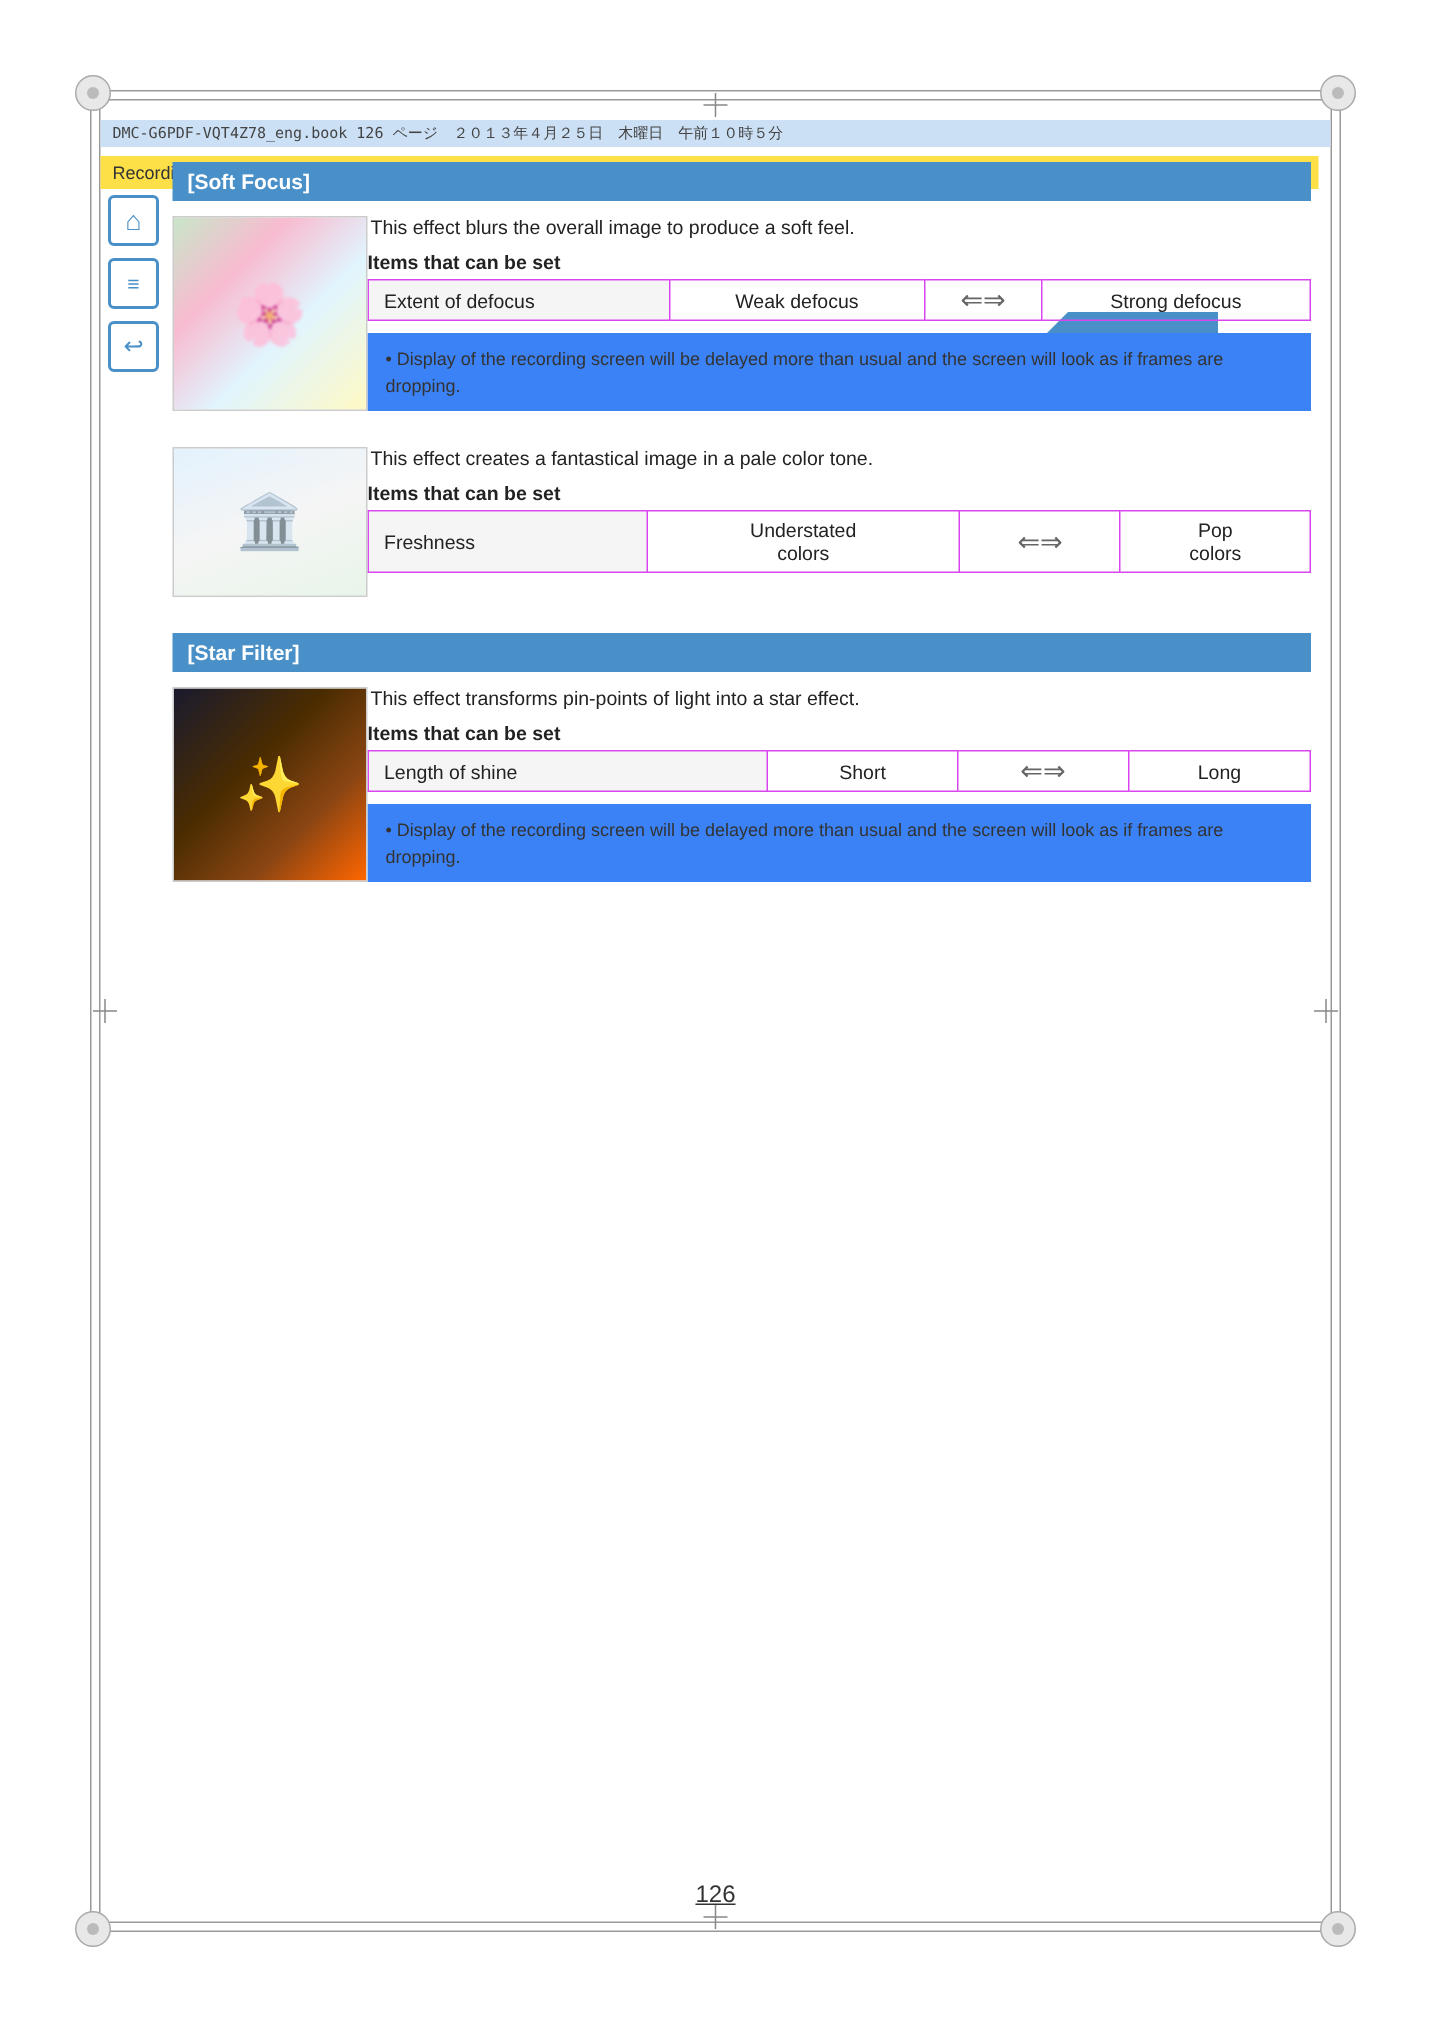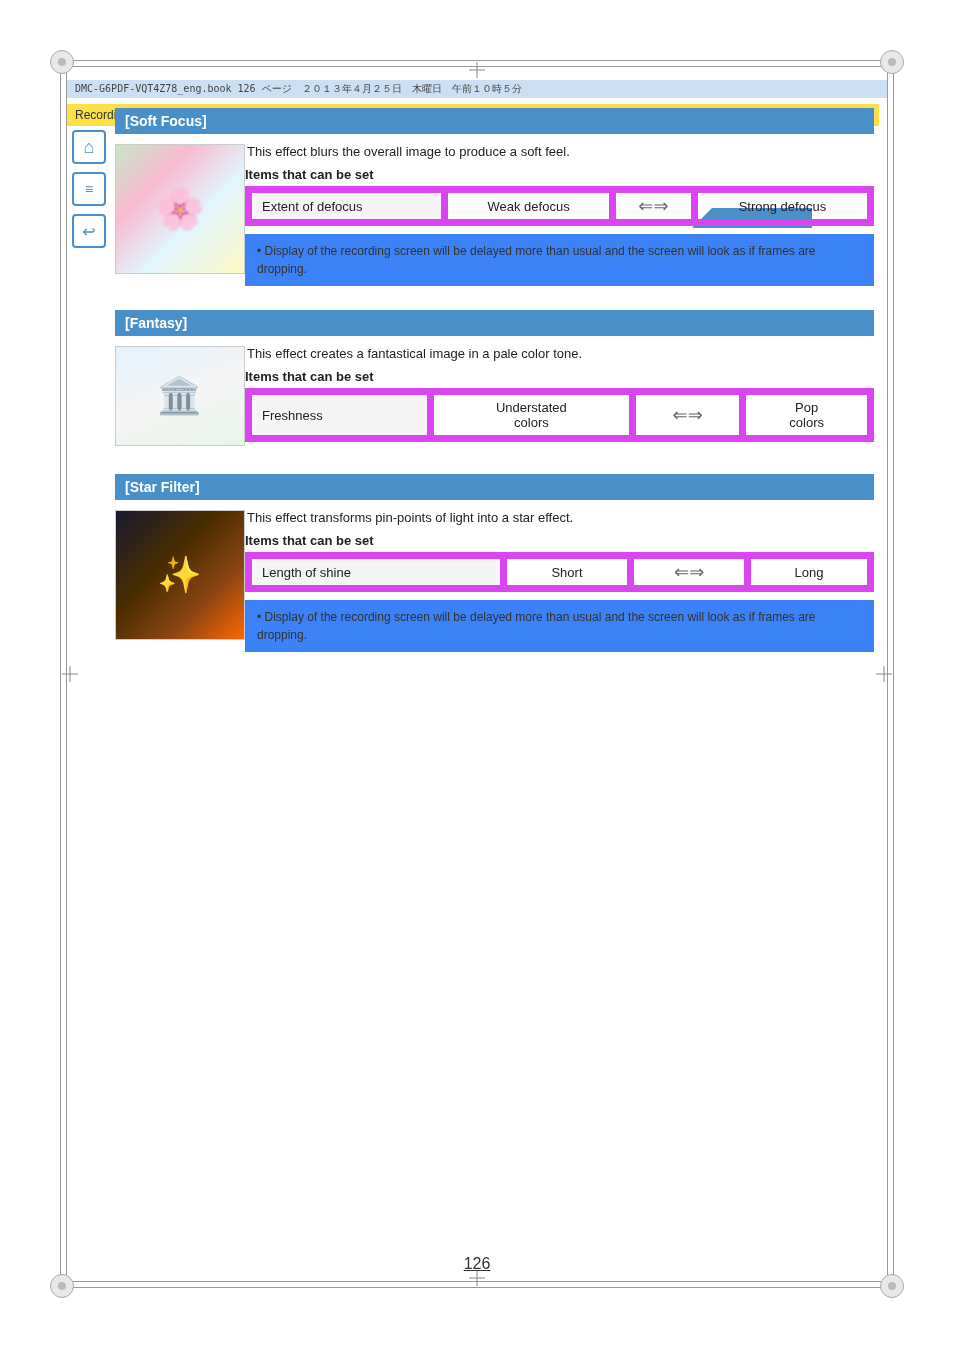--- a/index.html
+++ b/index.html
@@ -226,21 +226,21 @@
     }
 
     
     .items-table {
       width: 100%;
       border-collapse: collapse;
       margin-bottom: 8px;
       font-size: 13px;
     }
     .items-table td {
-      border: 7px solid #d946ef;
+      border: 1px solid #d946ef;
       padding: 5px 10px;
       text-align: center;
     }
     .items-table td:first-child {
       text-align: left;
       background: #f5f5f5;
     }
 
     
     .arrow-cell {
@@ -432,23 +432,20 @@
             </table>
           <div class="note-box">
             <span>• Display of the recording screen will be delayed more than usual and
   the screen will look as if frames are dropping.</span>
           </div>
         </div>
       </div>
     </div>
 
     <div class="section-block">
-      <div class="section-header">
-        <span>[Fantasy]</span>
-      </div>
       <div class="content-row">
         <div class="section-image-sm fantasy-img"></div>
         <div class="section-right">
           <p class="section-description">This effect creates a fantastical image in a pale color tone.</p>
           <p class="items-label">Items that can be set</p>
           <table class="items-table">
             <tbody>
                 <tr>
               <td>Freshness</td>
               <td style="white-space: pre-line;">Understated

